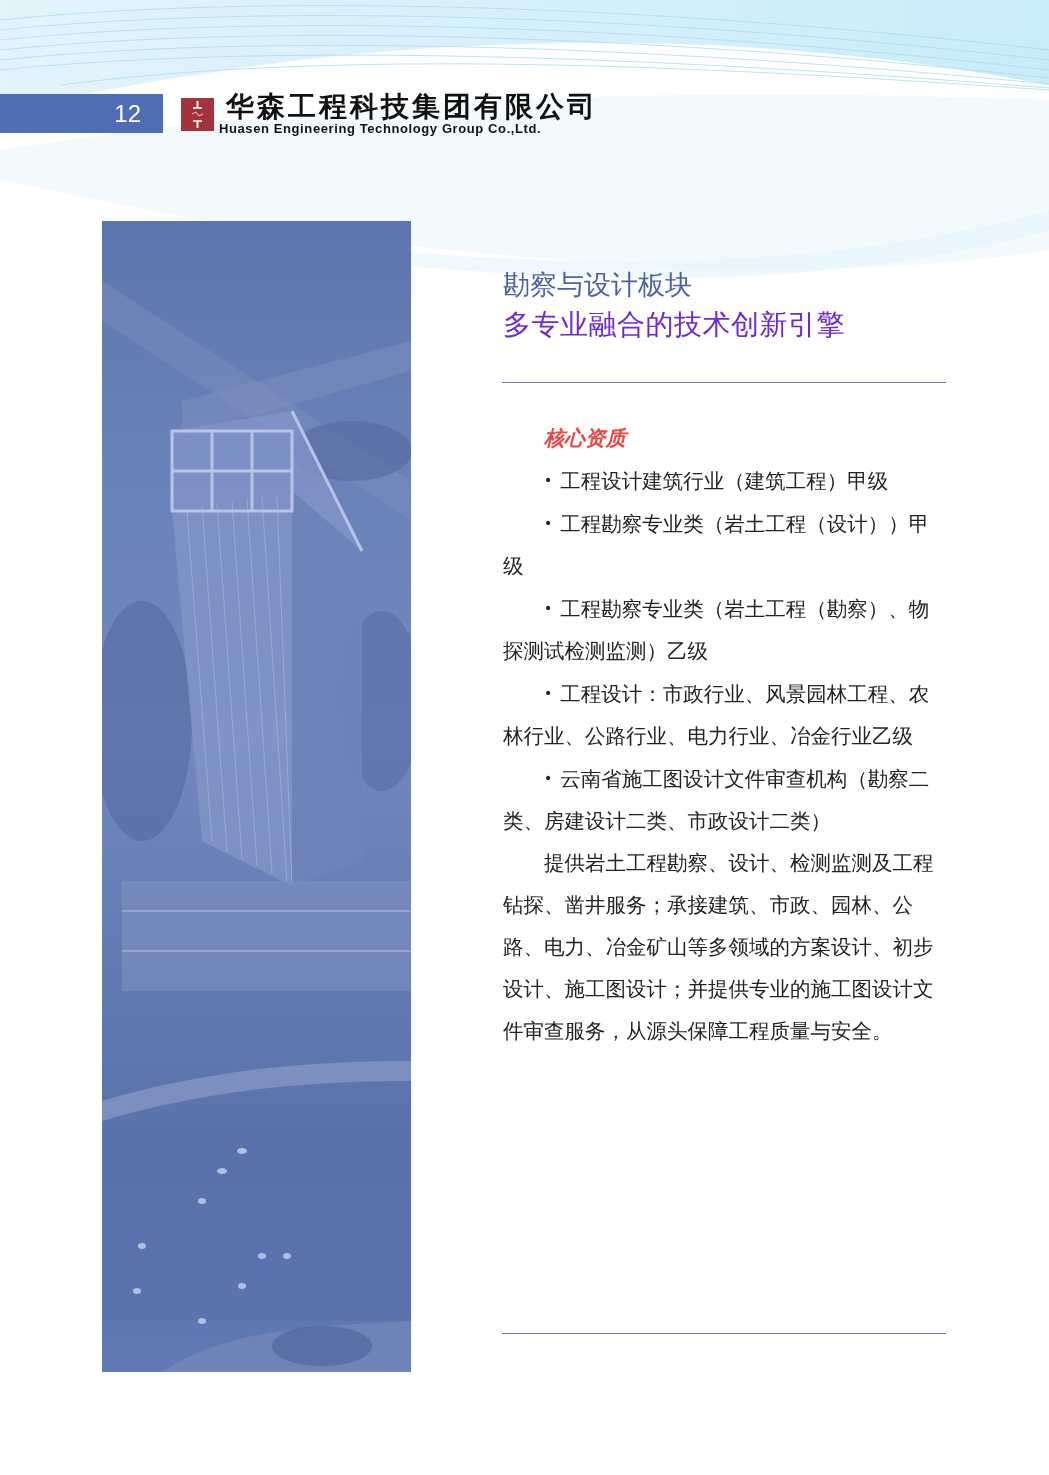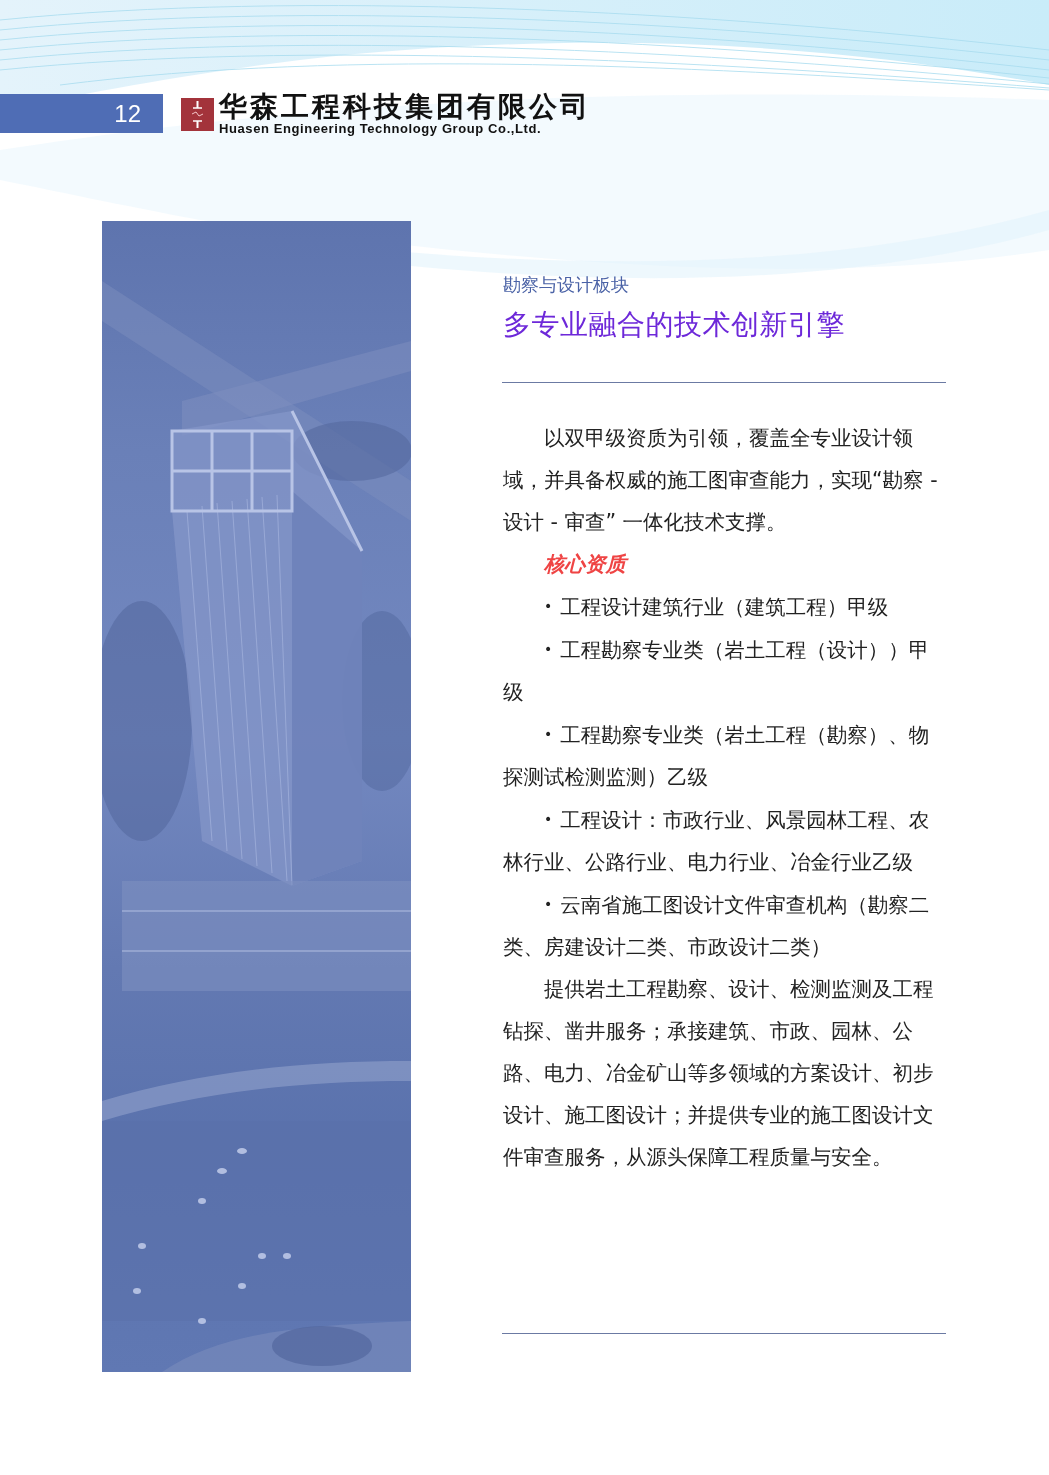--- a/index.html
+++ b/index.html
@@ -16,38 +16,38 @@
   .page-num {
     position: absolute; right: 22px; top: 6px; color: #ffffff;
     font-family: "Liberation Sans", sans-serif; font-size: 24px; line-height: 28px;
   }
   .logo-mark {
     position: absolute; left: 181px; top: 98px; width: 33px; height: 33px;
     background: #a3333b; z-index: 2;
   }
   .logo-mark svg { display: block; }
   .company-cn {
-    position: absolute; left: 219px; top: 91px; z-index: 2;
+    position: absolute; left: 226px; top: 91px; z-index: 2;
     font-family: "DejaVu Serif", "Liberation Serif", serif; font-weight: bold;
     font-size: 28px; letter-spacing: 3px; color: #111; line-height: 32px;
   }
   .company-en {
     position: absolute; left: 219px; top: 122px; z-index: 2;
     font-family: "Liberation Sans", sans-serif; font-weight: bold;
     font-size: 13px; letter-spacing: 0.6px; color: #111; line-height: 14px;
   }
   .photo {
     position: absolute; left: 102px; top: 221px; width: 309px; height: 1151px;
     z-index: 1; overflow: hidden;
     background: linear-gradient(180deg, #5e74ae 0%, #6a80b8 20%, #7388c0 45%, #6379b2 65%, #5a72ad 80%, #6078b3 100%);
   }
   .photo svg { position: absolute; left: 0; top: 0; }
   .section-label {
     position: absolute; left: 503px; top: 270px; z-index: 2;
-    font-size: 18px; color: #4a62a6; line-height: 30px;
+    font-size: 27px; color: #4a62a6; line-height: 30px;
   }
   .section-title {
     position: absolute; left: 503px; top: 307px; z-index: 2;
     font-size: 28px; color: #6d28d9; line-height: 36px; letter-spacing: 0.5px;
   }
   .divider { position: absolute; left: 502px; width: 444px; height: 1px; background: #6b7aa3; z-index: 2; }
   .content {
     position: absolute; left: 503px; top: 417px; width: 446px; z-index: 2;
     font-size: 20.5px; color: #222; line-height: 42px;
   }
@@ -150,21 +150,20 @@
     <path d="M60 1151 C120 1110 200 1105 309 1100 L309 1151 Z" fill="#7689bb" opacity="0.7"></path>
     <ellipse cx="220" cy="1125" rx="50" ry="20" fill="#4f6399" opacity="0.6"></ellipse>
   </svg>
 </div>
 
 <div class="section-label">勘察与设计板块</div>
 <div class="section-title">多专业融合的技术创新引擎</div>
 <div class="divider" style="top:382px;"></div>
 
 <div class="content">
-  <p class="indent">以双甲级资质为引领，覆盖全专业设计领域，并具备权威的施工图审查能力，实现“勘察 - 设计 - 审查” 一体化技术支撑。</p>
   <p class="heading">核心资质</p>
   <p class="bullet"><span class="bullet-dot">•</span><span>工程设计建筑行业（建筑工程）甲级</span></p>
   <p class="bullet"><span class="bullet-dot">•</span><span>工程勘察专业类（岩土工程（设计））甲级</span></p>
   <p class="bullet"><span class="bullet-dot">•</span><span>工程勘察专业类（岩土工程（勘察）、物探测试检测监测）乙级</span></p>
   <p class="bullet"><span class="bullet-dot">•</span><span>工程设计：市政行业、风景园林工程、农林行业、公路行业、电力行业、冶金行业乙级</span></p>
   <p class="bullet"><span class="bullet-dot">•</span><span>云南省施工图设计文件审查机构（勘察二类、房建设计二类、市政设计二类）</span></p>
   <p class="indent">提供岩土工程勘察、设计、检测监测及工程钻探、凿井服务；承接建筑、市政、园林、公路、电力、冶金矿山等多领域的方案设计、初步设计、施工图设计；并提供专业的施工图设计文件审查服务，从源头保障工程质量与安全。</p>
 </div>
 
 <div class="divider" style="top:1333px;"></div>

